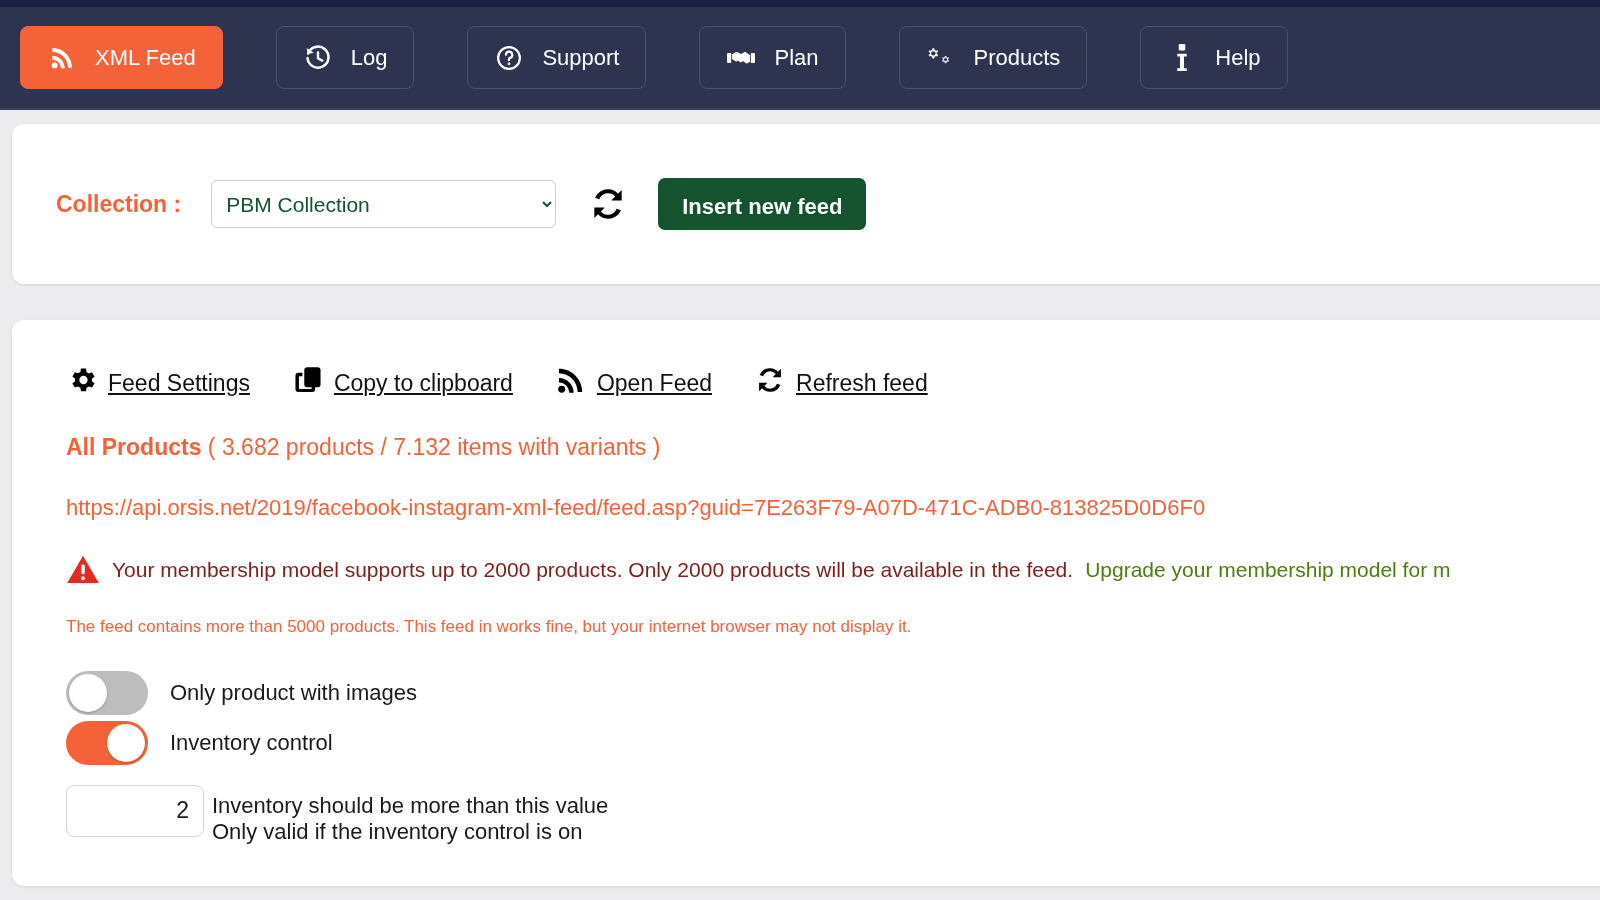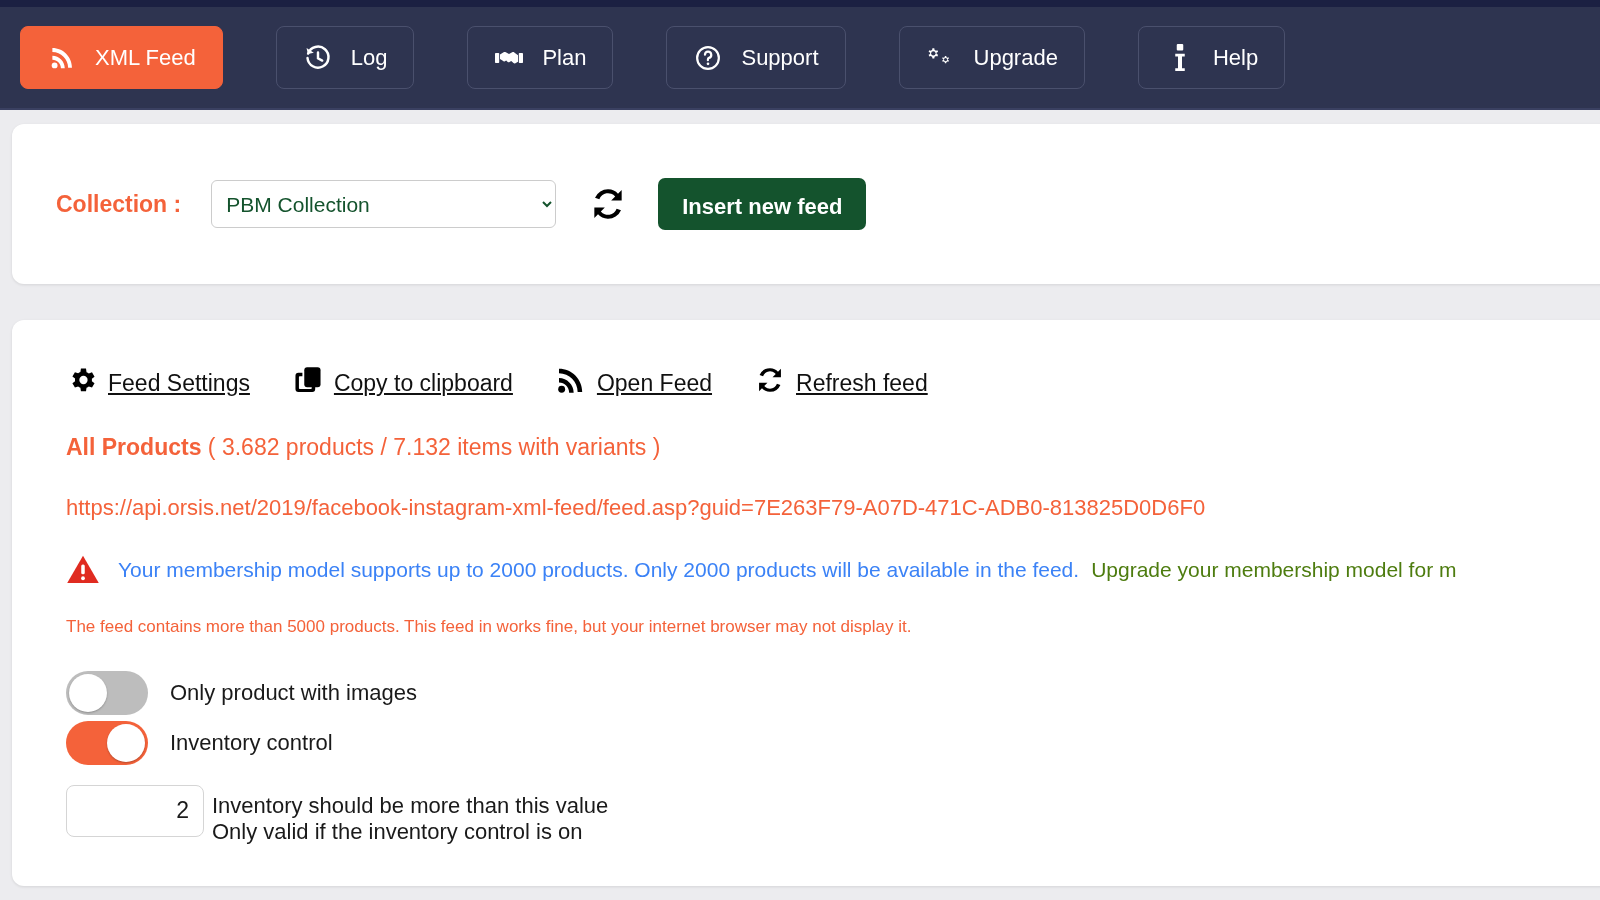--- a/index.html
+++ b/index.html
@@ -172,22 +172,21 @@
   .warning-row {
     display: flex;
     align-items: center;
     gap: 12px;
     margin-bottom: 32px;
     white-space: nowrap;
   }
   .warning-icon { flex: 0 0 auto; display:flex; align-items:center; }
   .warning-text {
     font-size: 21px;
-    color: #3b82f6;
-    margin-left: 6px;
+    color: #7f1d1d;
   }
   .upgrade-link {
     color: #4d7c0f;
     font-size: 21px;
     cursor: pointer;
   }
 
   .note-line {
     font-size: 17px;
     color: #f4623a;
@@ -283,54 +282,54 @@
         <path d="M3.5 8.2A9 9 0 1 1 3 12"></path>
         <polyline points="2.2,3.4 3.3,8.6 8.4,7.4" fill="#ffffff" stroke="none"></polyline>
         <polyline points="12,7.2 12,12.3 15.6,14.2"></polyline>
       </svg>
     </span>
     <span class="nav-label">Log</span>
   </div>
 
   <div class="nav-item">
     <span class="nav-icon">
+      <svg width="28" height="28" viewBox="0 0 24 24" fill="none" stroke="#ffffff" stroke-width="1.9">
+        <circle cx="12" cy="12" r="9.3"></circle>
+        <path d="M9.4 9.2a2.7 2.7 0 1 1 3.4 2.7c-.6.2-.9.8-.9 1.5v.5" stroke-linecap="round"></path>
+        <circle cx="12" cy="17" r="1.15" fill="#ffffff" stroke="none"></circle>
+      </svg>
+    </span>
+    <span class="nav-label">Support</span>
+  </div>
+
+  <div class="nav-item">
+    <span class="nav-icon">
       <svg width="28" height="24" viewBox="0 0 28 20" fill="#ffffff">
         <rect x="0" y="5" width="4.2" height="10" rx="0.7"></rect>
         <rect x="23.8" y="5" width="4.2" height="10" rx="0.7"></rect>
         <path d="M5 6.4l3.6-2.1c.7-.4 1.5-.4 2.2 0L14 6l3.2-1.7c.7-.4 1.5-.3 2.1.2L23 7.2v6.5l-2.6 1.6c-.6.4-1.4.3-1.9-.2l-2.3-2 -1.6 1c-.6.4-1.4.3-1.9-.2l-1.5-1.4 -1.3.8c-.7.4-1.6.2-2.1-.5L5 11z"></path>
       </svg>
     </span>
     <span class="nav-label">Plan</span>
-  </div>
-
-  <div class="nav-item">
-    <span class="nav-icon">
-      <svg width="28" height="28" viewBox="0 0 24 24" fill="none" stroke="#ffffff" stroke-width="1.9">
-        <circle cx="12" cy="12" r="9.3"></circle>
-        <path d="M9.4 9.2a2.7 2.7 0 1 1 3.4 2.7c-.6.2-.9.8-.9 1.5v.5" stroke-linecap="round"></path>
-        <circle cx="12" cy="17" r="1.15" fill="#ffffff" stroke="none"></circle>
-      </svg>
-    </span>
-    <span class="nav-label">Support</span>
   </div>
 
   <div class="nav-item">
     <span class="nav-icon">
       <svg width="30" height="26" viewBox="0 0 30 26" fill="#ffffff">
         <g transform="translate(1,2)">
           <path d="M9.6 5.6l1.5-.6-.7-1.8-1.5.6a5.7 5.7 0 0 0-1.3-.8L7.3 1.3H5.4l-.3 1.7c-.5.2-.9.4-1.3.8l-1.5-.6-.7 1.8 1.5.6a5.5 5.5 0 0 0 0 1.5l-1.5.6.7 1.8 1.5-.6c.4.3.8.6 1.3.8l.3 1.7h1.9l.3-1.7c.5-.2.9-.5 1.3-.8l1.5.6.7-1.8-1.5-.6a5.5 5.5 0 0 0 0-1.5z"></path>
           <circle cx="6.35" cy="6.35" r="2.2" fill="#2e3450"></circle>
         </g>
         <g transform="translate(15,10) scale(0.72)">
           <path d="M9.6 5.6l1.5-.6-.7-1.8-1.5.6a5.7 5.7 0 0 0-1.3-.8L7.3 1.3H5.4l-.3 1.7c-.5.2-.9.4-1.3.8l-1.5-.6-.7 1.8 1.5.6a5.5 5.5 0 0 0 0 1.5l-1.5.6.7 1.8 1.5-.6c.4.3.8.6 1.3.8l.3 1.7h1.9l.3-1.7c.5-.2.9-.5 1.3-.8l1.5.6.7-1.8-1.5-.6a5.5 5.5 0 0 0 0-1.5z"></path>
           <circle cx="6.35" cy="6.35" r="2.2" fill="#2e3450"></circle>
         </g>
       </svg>
     </span>
-    <span class="nav-label">Upgrade</span>
+    <span class="nav-label">Products</span>
   </div>
 
   <div class="nav-item">
     <span class="nav-icon">
       <svg width="16" height="30" viewBox="0 0 12 24" fill="#ffffff">
         <rect x="3.4" y="0.8" width="5.2" height="5.2" rx="0.8"></rect>
         <path d="M2.2 8.6h7.6v2.1H7.6v9.4h2.2v2.2H2.2v-2.2h2.2v-9.4H2.2z"></path>
       </svg>
     </span>
     <span class="nav-label">Help</span>

